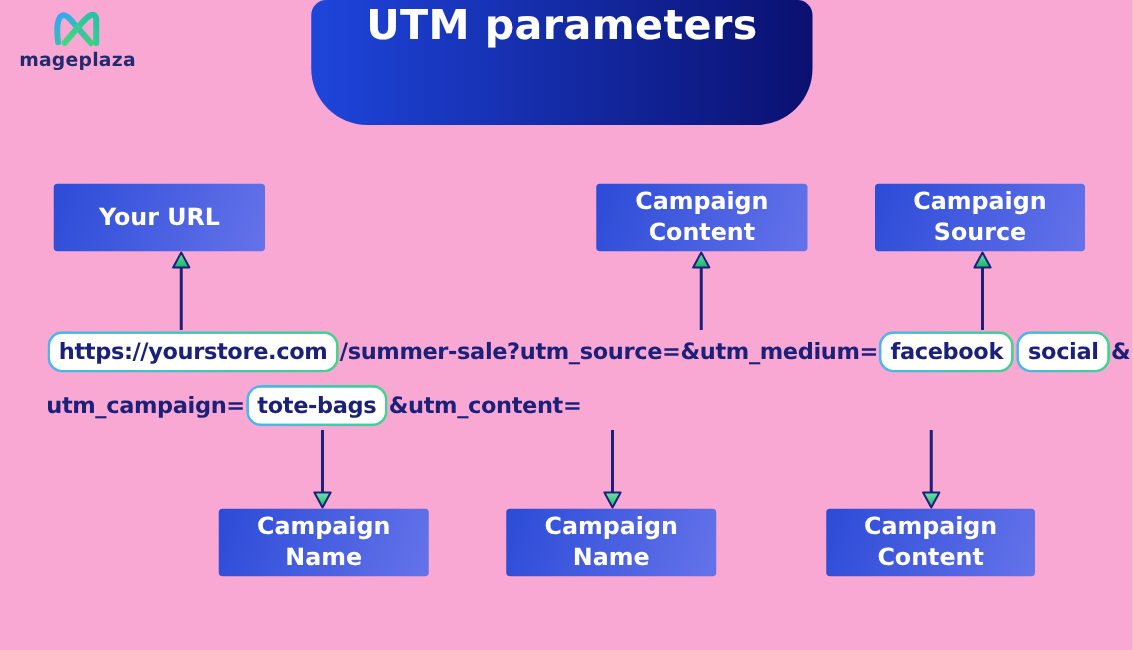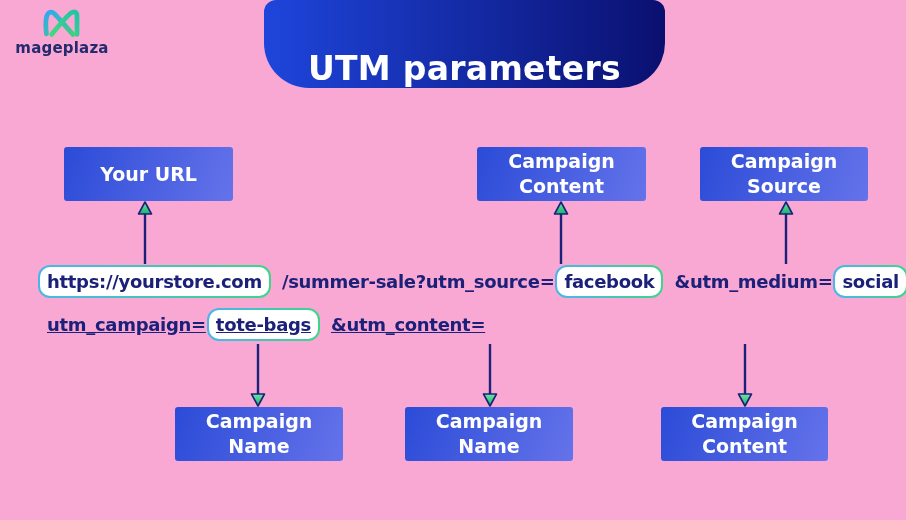--- a/index.html
+++ b/index.html
@@ -29,28 +29,28 @@
     margin-top: 1px;
     font-size: 15px;
     font-weight: 700;
     letter-spacing: 0.2px;
     color: #232a6e;
   }
 
   
   .banner {
     position: absolute;
-    left: 264px;
+    left: 249px;
     top: 0;
     width: 401px;
-    height: 88px;
+    height: 100px;
     background: linear-gradient(90deg, #1e45db 0%, #0a1070 100%);
     border-radius: 12px 12px 45px 45px;
     display: flex;
-    align-items: flex-end;
+    align-items: flex-start;
     justify-content: center;
   }
   .banner-title {
     color: #ffffff;
     font-size: 33px;
     font-weight: 700;
     letter-spacing: 0.3px;
   }
 
   
@@ -64,43 +64,43 @@
     flex-direction: column;
     justify-content: center;
     align-items: center;
     color: #ffffff;
     font-size: 19px;
     font-weight: 700;
     line-height: 1.3;
     text-align: center;
   }
   .box span:empty { display: none; }
-  #box-your-url        { left: 64px;  top: 147px; justify-content: center; }
+  #box-your-url        { left: 43px;  top: 147px; justify-content: center; }
   #box-campaign-source { left: 477px; top: 147px; }
   #box-campaign-medium { left: 700px; top: 147px; width: 168px; }
   #box-campaign-name   { left: 175px; top: 407px; width: 168px; }
   #box-campaign-term   { left: 405px; top: 407px; width: 168px; }
   #box-campaign-content{ left: 661px; top: 407px; width: 167px; }
 
   
   .url-line {
     position: absolute;
     left: 37px;
     height: 40px;
     display: flex;
     align-items: center;
     white-space: pre;
     font-size: 18px;
     font-weight: 700;
     letter-spacing: -0.3px;
     color: #1b2078;
   }
   #url-line-1 { top: 261px; }
-  #url-line-2 { top: 304px; text-decoration: underline; }
-  .seg { display: inline-block; padding-left: 10px; }
+  #url-line-2 { top: 304px; }
+  .seg { display: inline-block; }
   .pill {
     background:
       linear-gradient(#ffffff, #ffffff) padding-box,
       linear-gradient(90deg, #4ab5ec 0%, #3fd588 100%) border-box;
     border: 2.5px solid transparent;
     border-radius: 12px;
     padding: 4px 7px;
     margin: 0 1px;
   }
 
@@ -179,23 +179,23 @@
     <span>Content</span>
   </div>
 
   <div class="url-line" id="url-line-1">
     
   
       <span class="seg pill">https://yourstore.com</span>
     
       <span class="seg">/summer-sale?utm_source=</span>
     
+      <span class="seg">&amp;utm_medium=</span>
+    
       <span class="seg pill">facebook</span>
-    
-      <span class="seg">&amp;utm_medium=</span>
     
       <span class="seg pill">social</span>
     
       <span class="seg">&amp;</span>
     </div>
   <div class="url-line" id="url-line-2">
     
   
       <span class="seg">utm_campaign=</span>
     

